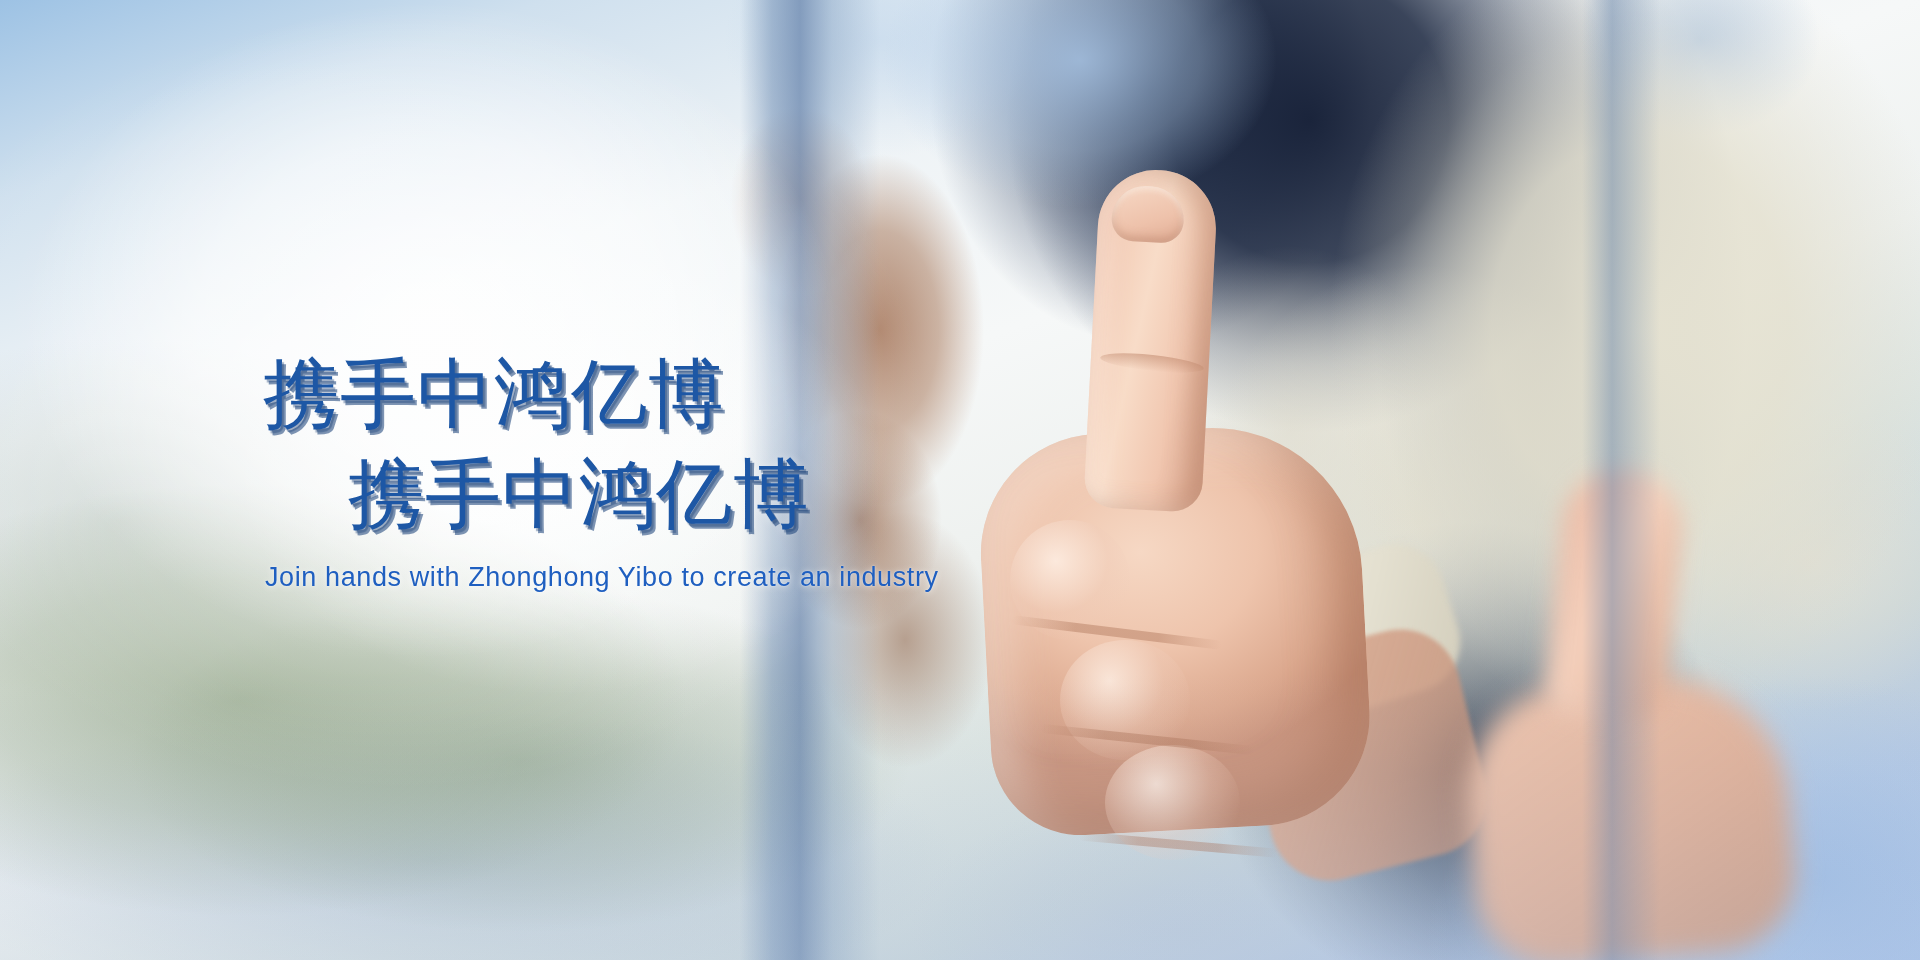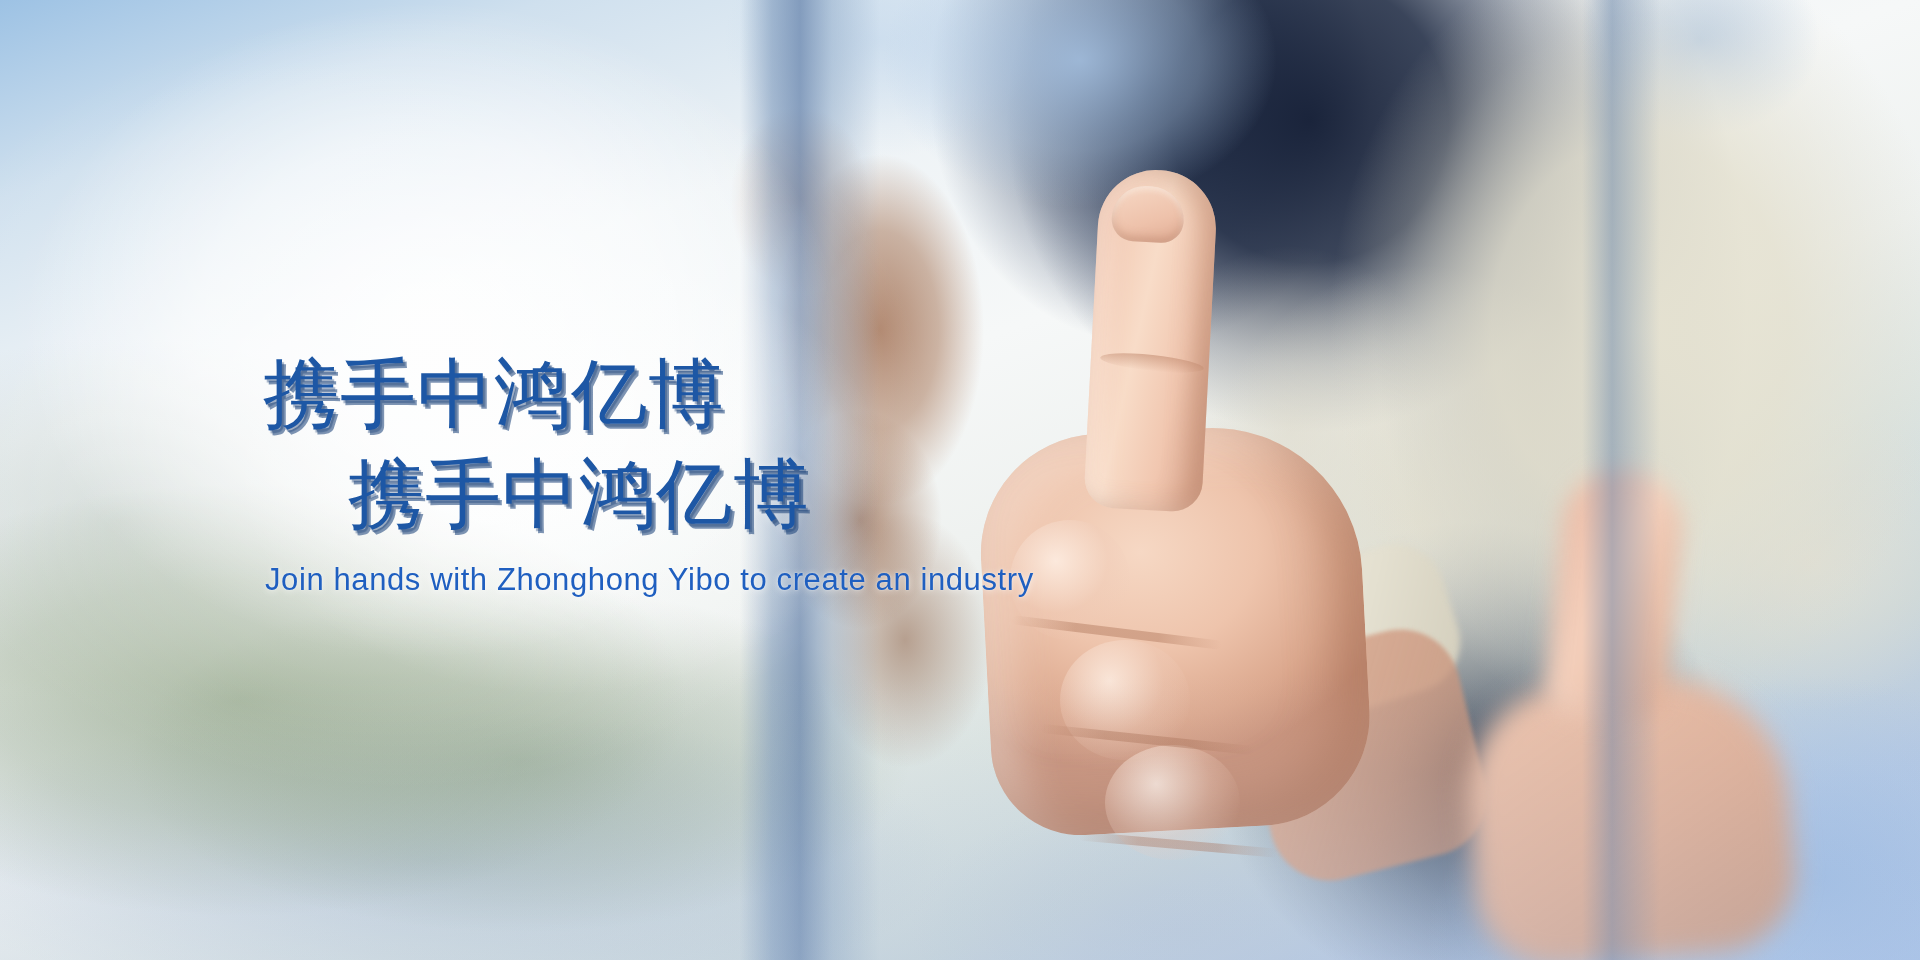--- a/index.html
+++ b/index.html
@@ -267,21 +267,21 @@
       0 1px 10px rgba(255,255,255,0.55);
   }
   .headline-1 { left: 263px; top: 356px; }
   .headline-2 { left: 348px; top: 456px; }
 
   .subtitle {
     position: absolute;
     left: 265px;
     top: 562px;
     color: #1f5fc0;
-    font-size: 31px;
+    font-size: 27px;
     font-weight: 500;
     letter-spacing: 0.6px;
     white-space: nowrap;
     text-shadow: 0 1px 7px rgba(255,255,255,0.75), 0 0 2px rgba(255,255,255,0.6);
   }
 </style>
 </head>
 <body>
 
 <div id="banner">

